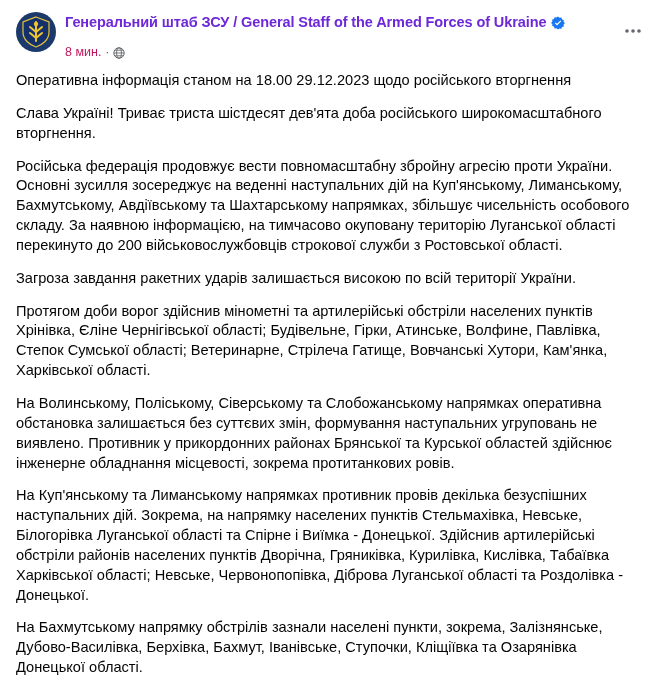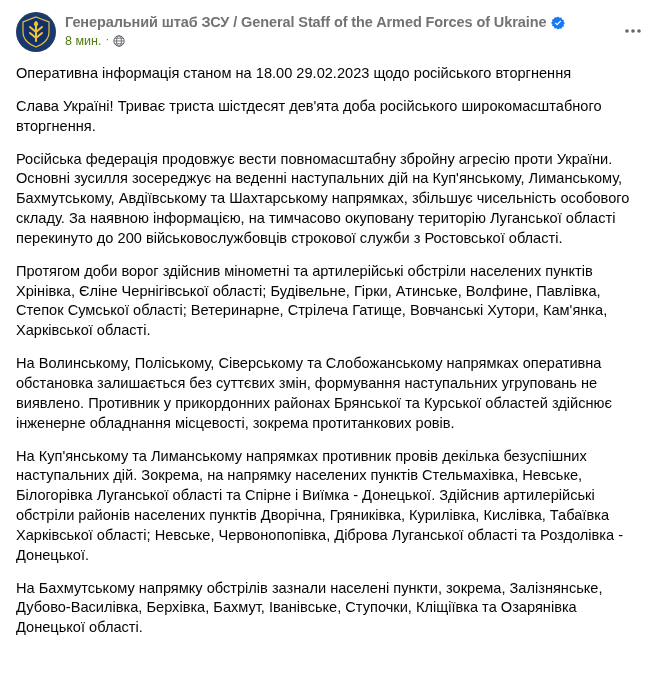--- a/index.html
+++ b/index.html
@@ -46,33 +46,34 @@
   }
   .page-name-row {
     display: flex;
     align-items: center;
     line-height: 18px;
     flex-wrap: wrap;
   }
   .page-name {
     font-size: 14.5px;
     font-weight: bold;
-    color: #737373;
+    color: #6d28d9;
     letter-spacing: -0.1px;
   }
   .verified {
     display: inline-flex;
     margin-left: 5px;
     position: relative;
     top: 1px;
   }
   .meta-row {
     display: flex;
-    margin-top: 3px;
-    color: #4d7c0f;
+    align-items: center;
+    margin-top: 14px;
+    color: #be185d;
     font-size: 12.5px;
   }
   .meta-dot {
     margin: 0 4px;
     font-size: 11px;
     line-height: 1;
   }
   .globe-icon {
     display: inline-flex;
     position: relative;
@@ -150,22 +151,23 @@
       <svg width="20" height="20" viewBox="0 0 20 20" aria-hidden="true">
         <circle cx="4" cy="10" r="1.8" fill="#65676b"></circle>
         <circle cx="10" cy="10" r="1.8" fill="#65676b"></circle>
         <circle cx="16" cy="10" r="1.8" fill="#65676b"></circle>
       </svg>
     </div>
 
   </div>
 
   <div class="post-body">
-    <p>Оперативна інформація станом на 18.00 29.02.2023 щодо російського вторгнення</p>
+    <p>Оперативна інформація станом на 18.00 29.12.2023 щодо російського вторгнення</p>
     <p>Слава Україні! Триває триста шістдесят дев'ята доба російського широкомасштабного вторгнення.</p>
     <p>Російська федерація продовжує вести повномасштабну збройну агресію проти України. Основні зусилля зосереджує на веденні наступальних дій на Куп'янському, Лиманському, Бахмутському, Авдіївському та Шахтарському напрямках, збільшує чисельність особового складу. За наявною інформацією, на тимчасово окуповану територію Луганської області перекинуто до 200 військовослужбовців строкової служби з Ростовської області.</p>
+    <p>Загроза завдання ракетних ударів залишається високою по всій території України.</p>
     <p>Протягом доби ворог здійснив мінометні та артилерійські обстріли населених пунктів Хрінівка, Єліне Чернігівської області; Будівельне, Гірки, Атинське, Волфине, Павлівка, Степок Сумської області; Ветеринарне, Стрілеча Гатище, Вовчанські Хутори, Кам'янка, Харківської області.</p>
     <p>На Волинському, Поліському, Сіверському та Слобожанському напрямках оперативна обстановка залишається без суттєвих змін, формування наступальних угруповань не виявлено. Противник у прикордонних районах Брянської та Курської областей здійснює інженерне обладнання місцевості, зокрема протитанкових ровів.</p>
     <p>На Куп'янському та Лиманському напрямках противник провів декілька безуспішних наступальних дій. Зокрема, на напрямку населених пунктів Стельмахівка, Невське, Білогорівка Луганської області та Спірне і Виїмка - Донецької. Здійснив артилерійські обстріли районів населених пунктів Дворічна, Гряниківка, Курилівка, Кислівка, Табаївка Харківської області; Невське, Червонопопівка, Діброва Луганської області та Роздолівка - Донецької.</p>
     <p>На Бахмутському напрямку обстрілів зазнали населені пункти, зокрема, Залізнянське, Дубово-Василівка, Берхівка, Бахмут, Іванівське, Ступочки, Кліщіївка та Озарянівка Донецької області.</p>
   </div>
 
 </div>
 
 </body></html>

